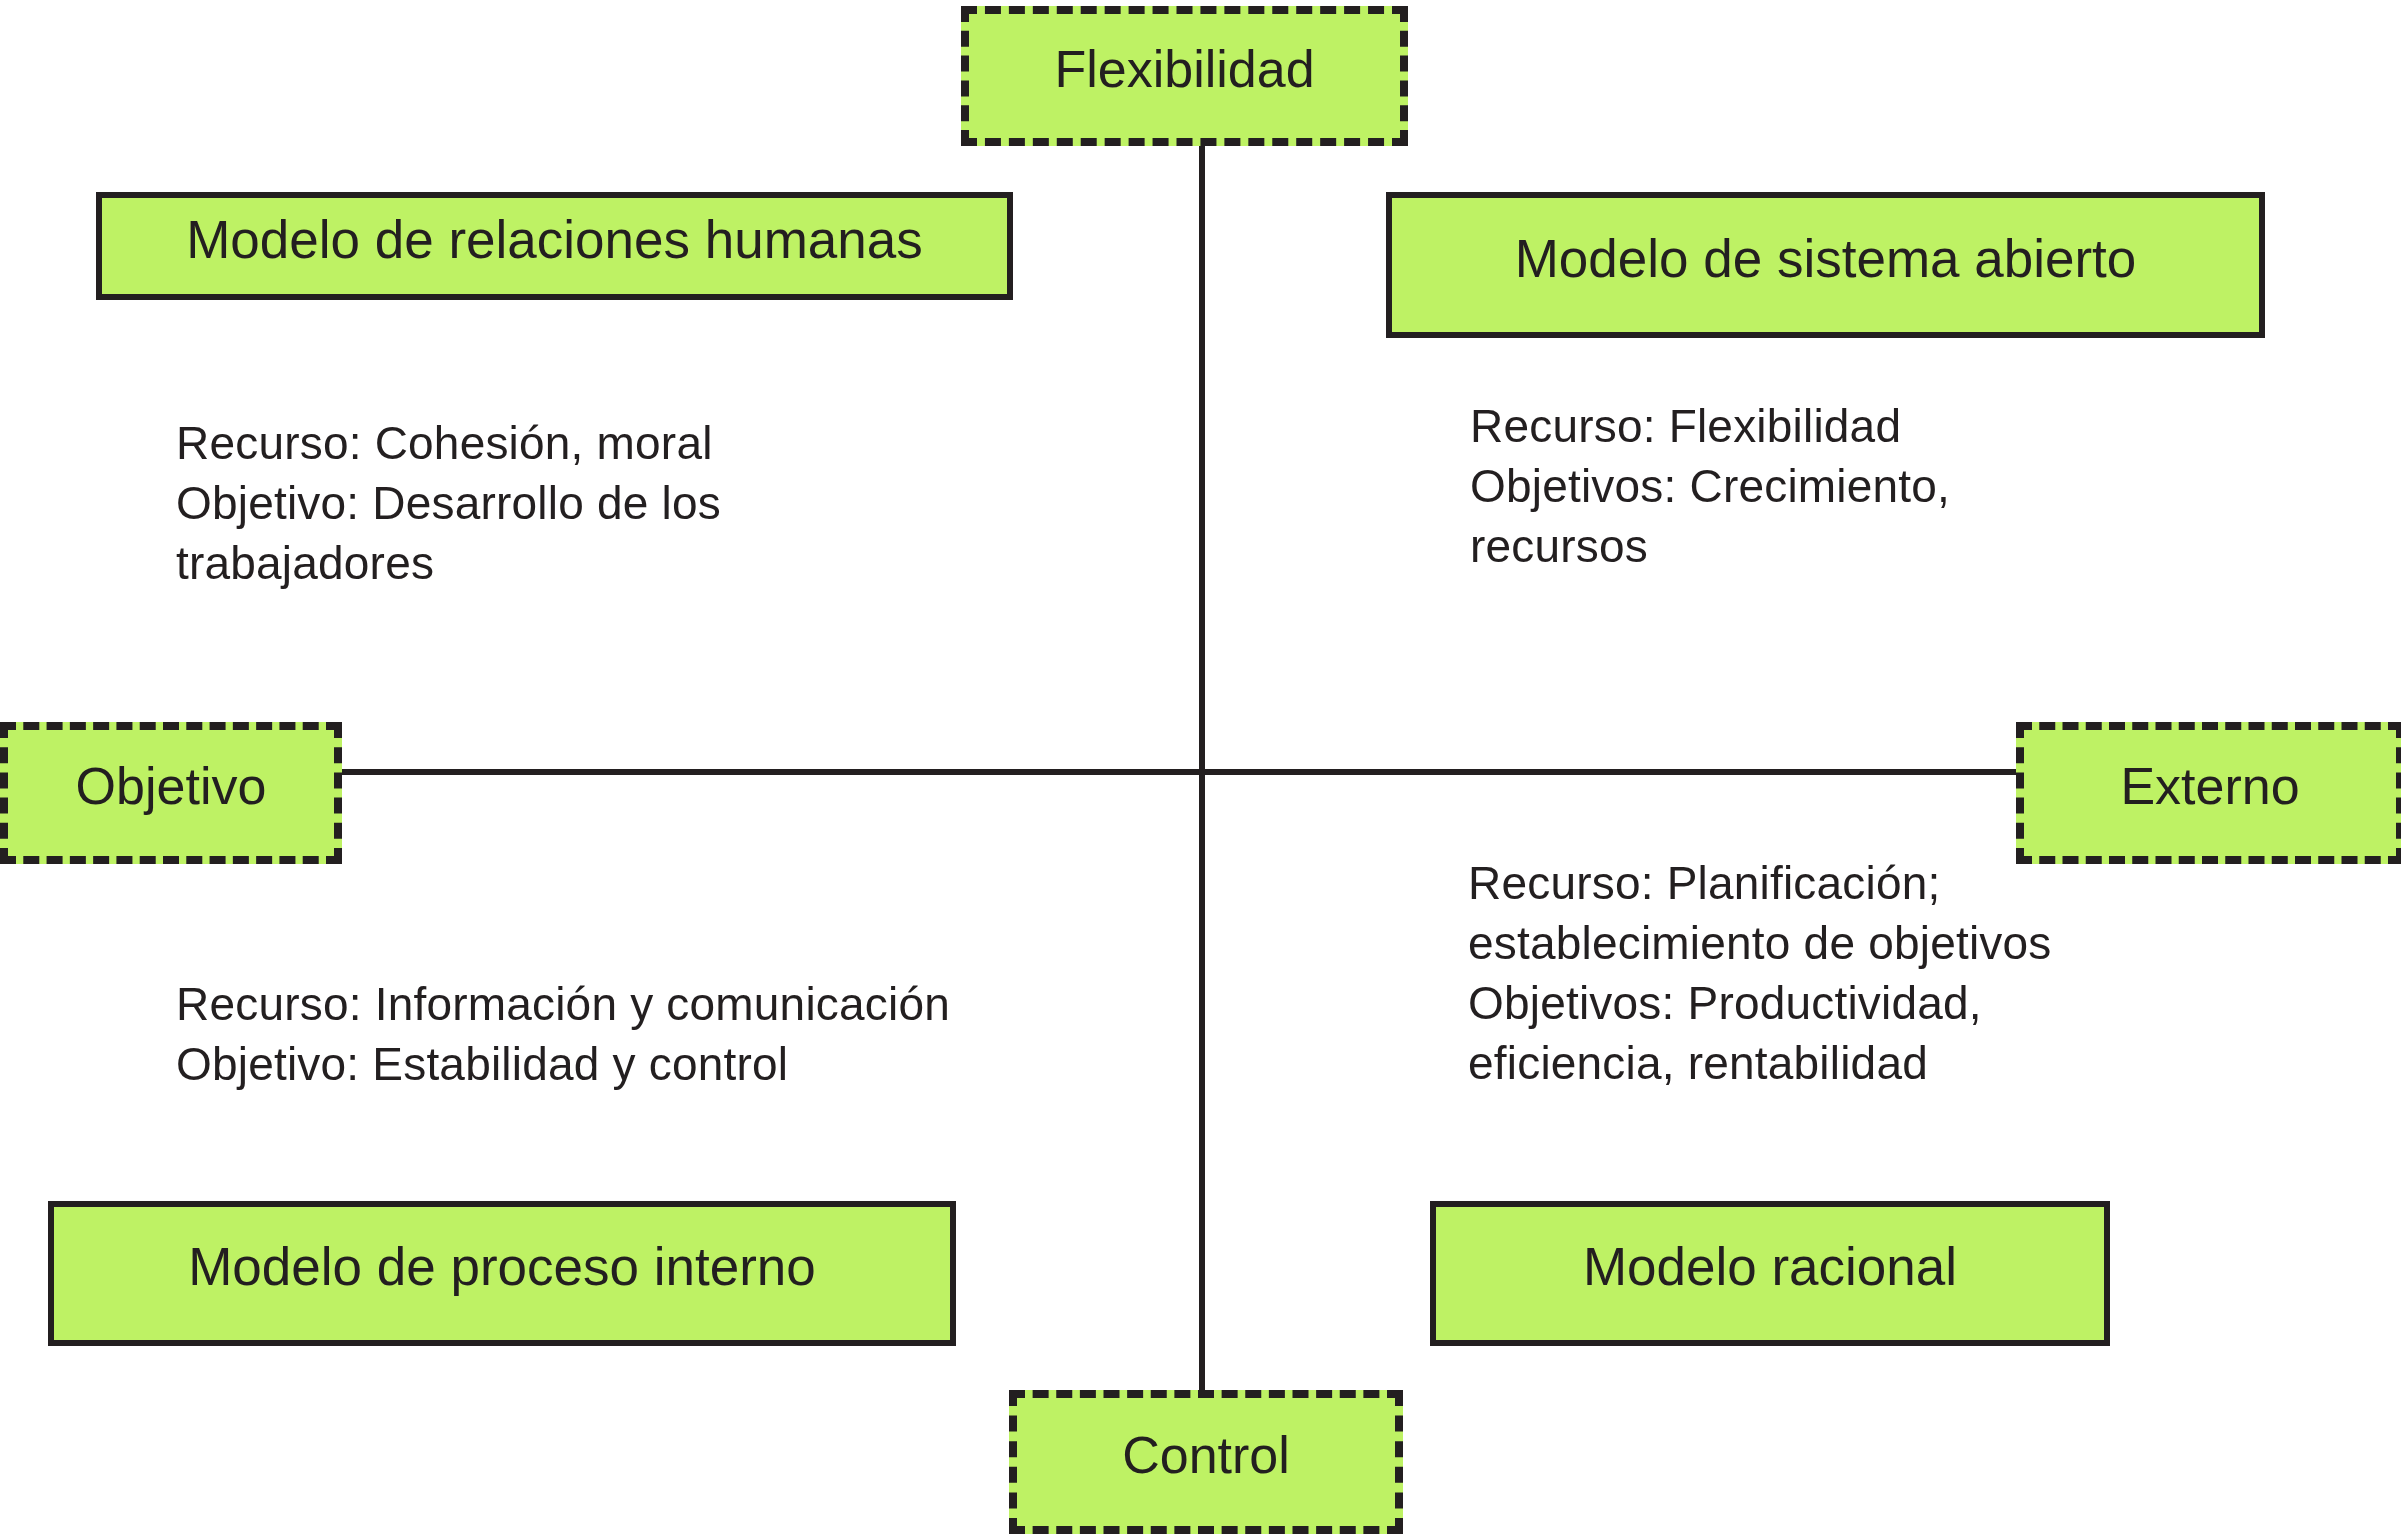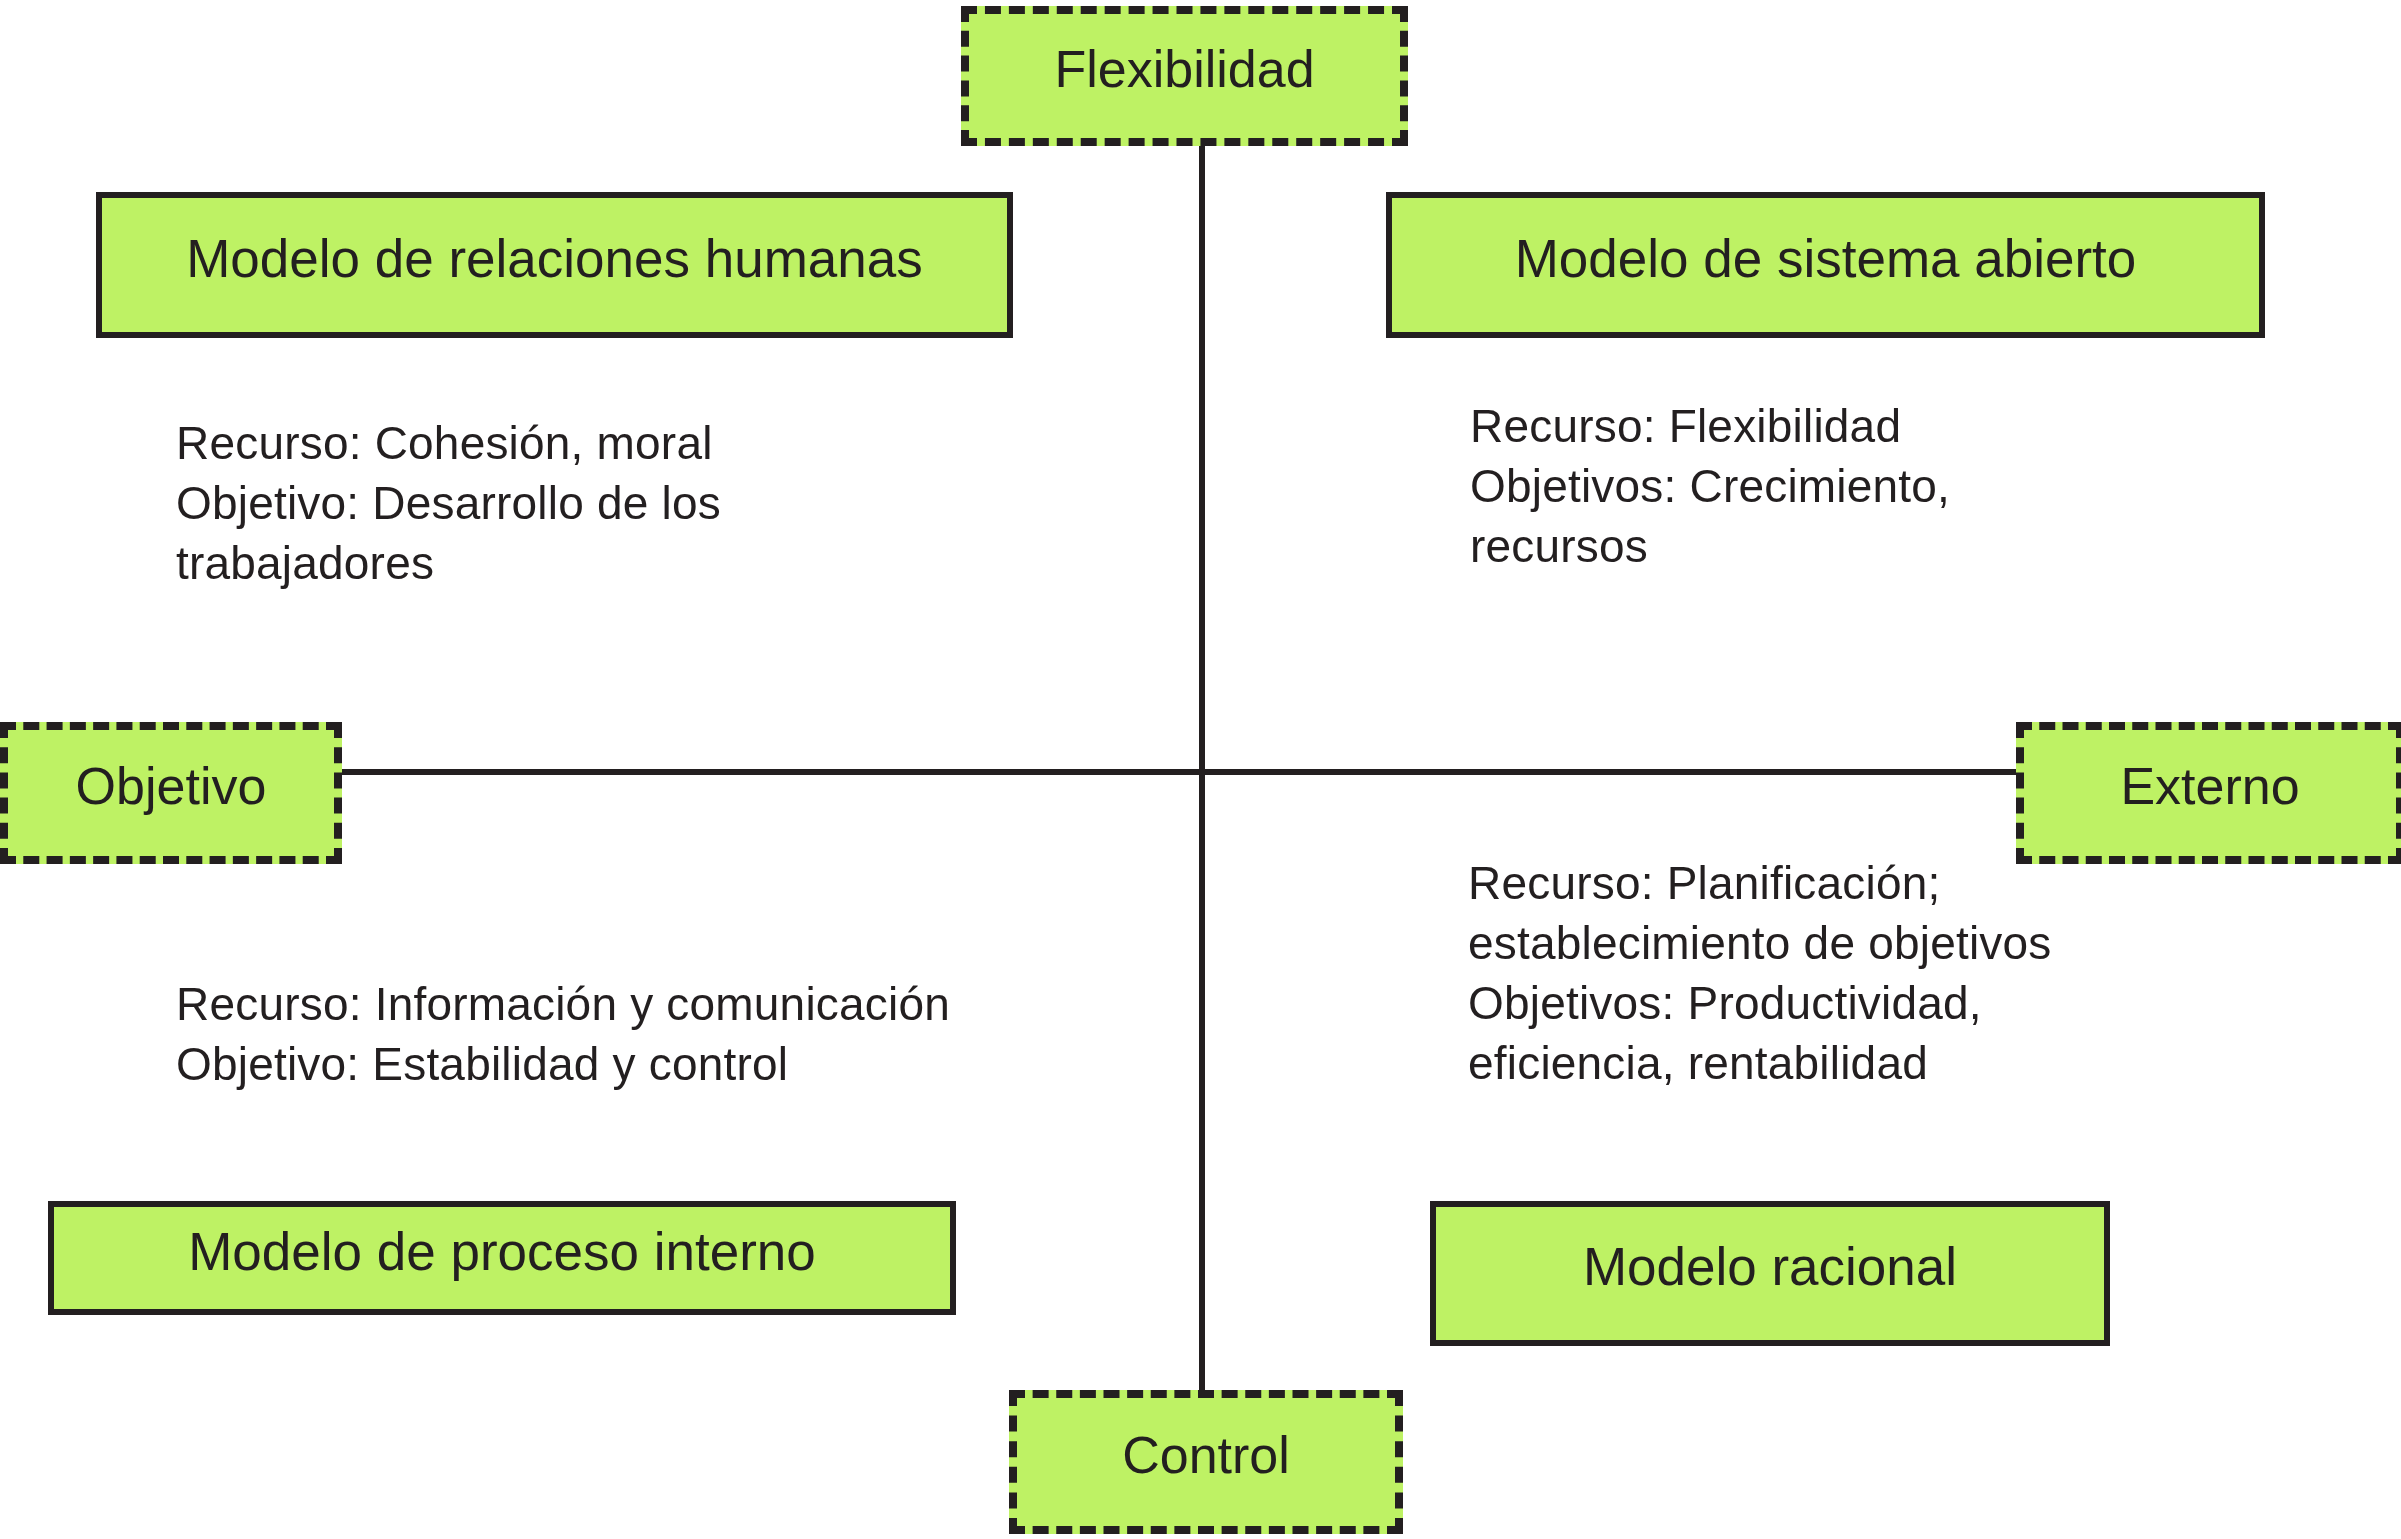--- a/index.html
+++ b/index.html
@@ -54,23 +54,23 @@
   }
   .box .lbl {
     padding-bottom: 13.4px;
     white-space: nowrap;
   }
   .flexibilidad { left: 961px; top: 5.8px;    width: 447px; height: 140px; }
   .control      { left: 1009px; top: 1390px; width: 394px; height: 144px; }
   .interno      { left: 0px;    top: 722px;  width: 342px; height: 142px; }
   .externo      { left: 2016px; top: 722px;  width: 388px; height: 142px; }
 
-  .tl-model { left: 96px;  top: 192px;  width: 917px; height: 146px; }
+  .tl-model { left: 96px;  top: 192px;  width: 917px; height: 108px; }
   .tr-model { left: 1386px; top: 192px;  width: 879px; height: 146px; }
-  .bl-model { left: 48px;   top: 1201px; width: 908px; height: 114px; }
+  .bl-model { left: 48px;   top: 1201px; width: 908px; height: 145px; }
   .br-model { left: 1430px; top: 1201px; width: 680px; height: 145px; }
 
   .details {
     position: absolute;
     font-size: 46px;
     line-height: 60px;
     white-space: pre-line;
     letter-spacing: 0.2px;
   }
   .tl-details { left: 176px;  top: 413px; }

